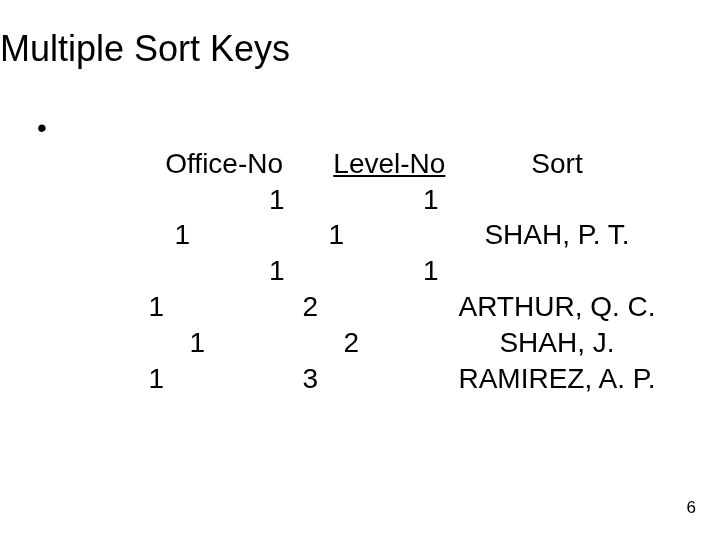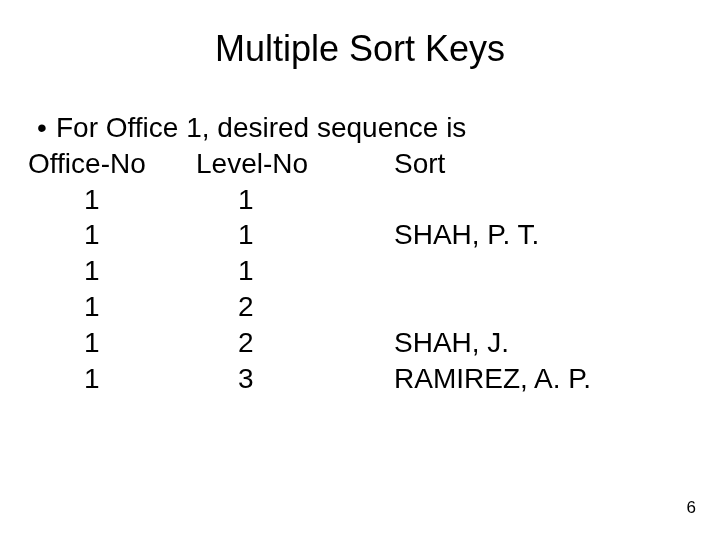--- a/index.html
+++ b/index.html
@@ -7,41 +7,42 @@
     padding: 0;
     width: 720px;
     height: 540px;
     background: #ffffff;
     font-family: Arial, Helvetica, sans-serif;
     color: #000000;
     position: relative;
     overflow: hidden;
   }
   .title {
-    text-align: center;
+    text-align: left;
     font-size: 36px;
     margin-top: 28px;
     font-weight: 400;
   }
   .content {
     margin-top: 40px;
     margin-left: 28px;
     font-size: 28px;
     line-height: 1.28;
   }
   .row {
     display: flex;
     white-space: pre;
+    justify-content: center;
   }
   .bullet-row {
     display: flex;
     white-space: pre;
   }
   .col-office-hdr { width: 168px; }
-  .col-level-hdr  { width: 198px; }
+  .col-level-hdr  { width: 198px; text-decoration: underline; }
   .col-office { width: 78px;  text-align: left; padding-left: 56px; }
   .col-level  { width: 112px; text-align: left; padding-left: 76px; }
   .col-name   { padding-left: 44px; }
   .page-number {
     position: absolute;
     bottom: 22px;
     right: 24px;
     font-size: 17px;
   }
   .bullet-dot {
@@ -52,21 +53,20 @@
 </style>
 </head>
 <body>
 
 <div class="title">Multiple Sort Keys</div>
 
 <div class="content">
 
   <div class="bullet-row">
     <span class="bullet-dot">•</span>
-    <span>For Office 1, desired sequence is</span>
   </div>
 
   <div class="row">
     <span class="col-office-hdr">Office-No</span>
     <span class="col-level-hdr">Level-No</span>
     <span>Sort</span>
   </div>
 
   <div class="row">
     <span class="col-office">1</span>
@@ -77,20 +77,21 @@
     <span class="col-level">1</span>
     <span class="col-name">SHAH, P. T.</span>
   </div>
   <div class="row">
     <span class="col-office">1</span>
     <span class="col-level">1</span>
   </div>
   <div class="row">
     <span class="col-office">1</span>
     <span class="col-level">2</span>
+    <span class="col-name">ARTHUR, Q. C.</span>
   </div>
   <div class="row">
     <span class="col-office">1</span>
     <span class="col-level">2</span>
     <span class="col-name">SHAH, J.</span>
   </div>
   <div class="row">
     <span class="col-office">1</span>
     <span class="col-level">3</span>
     <span class="col-name">RAMIREZ, A. P.</span>

